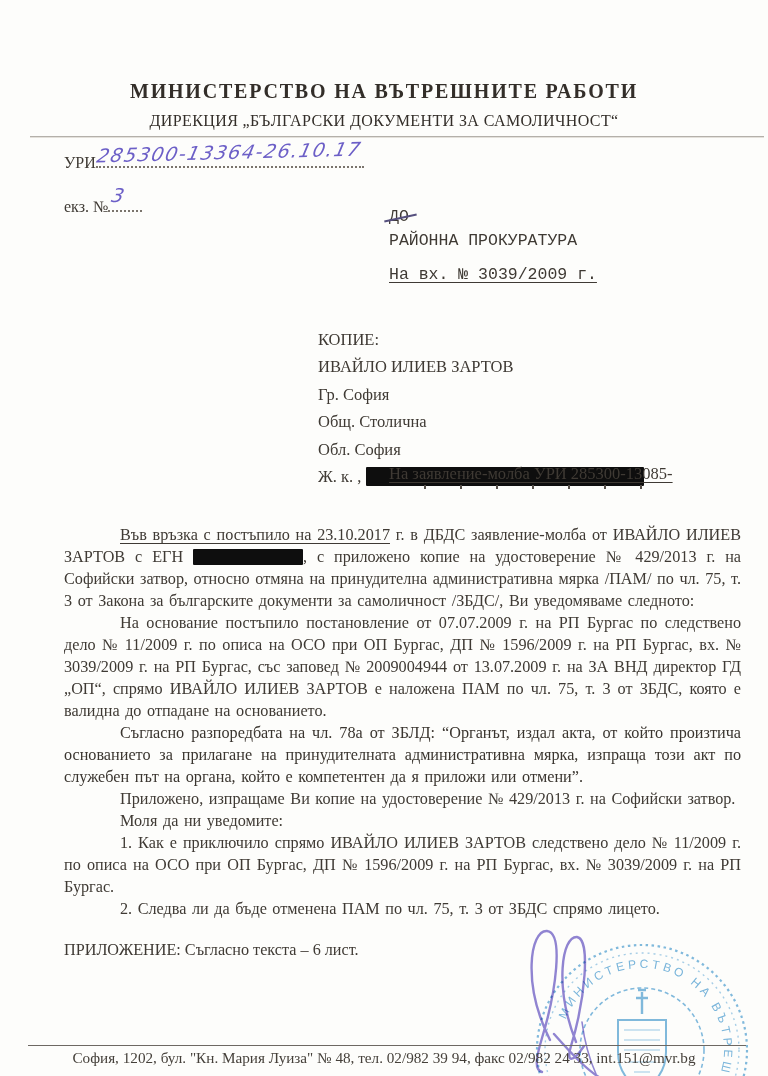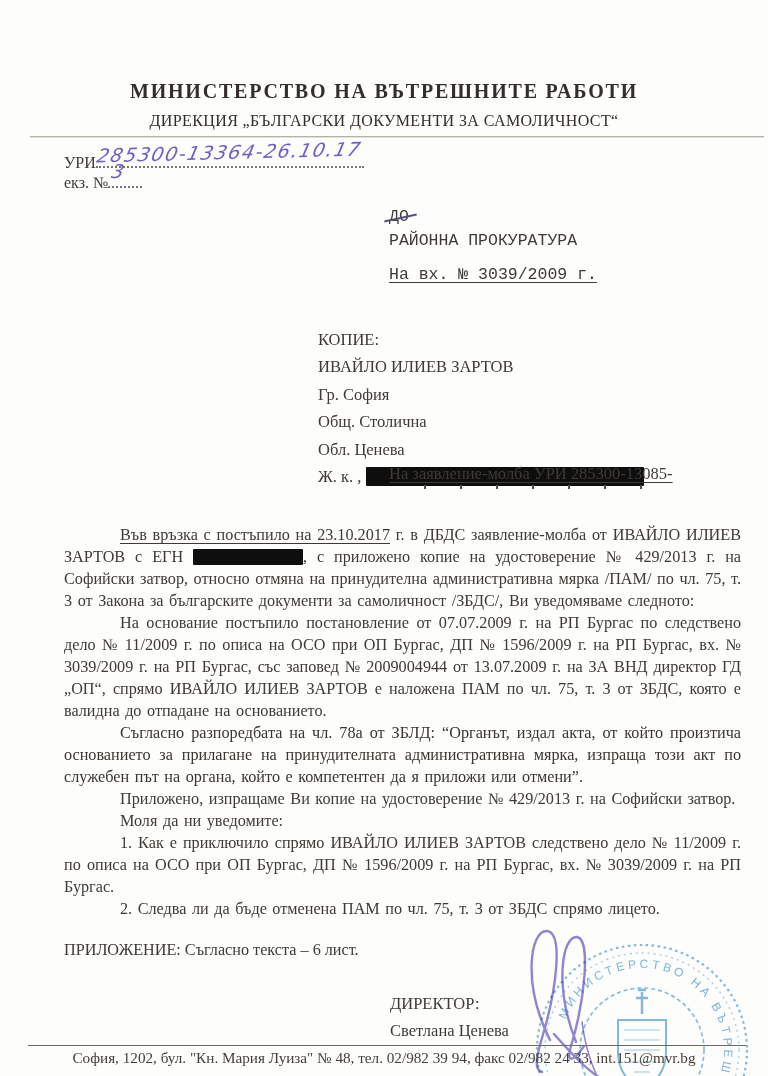--- a/index.html
+++ b/index.html
@@ -21,21 +21,21 @@
     letter-spacing:.4px;color:var(--ink-dark,#332e29);}
   .header-rule{top:136px;left:30px;width:734px;height:2px;
     border-top:1px solid #b4b0aa;border-bottom:1px solid #e4e1db;}
   
   .reg-uri{top:150px;left:64px;font-size:16px;}
   .dotted-leader{display:inline-block;width:268px;border-bottom:2px dotted #7a746c;
     position:relative;height:18px;vertical-align:baseline;}
   .handwriting{font-family:"DejaVu Sans",sans-serif;font-style:italic;color:var(--hand,#6c5fc7);}
   .uri-value{position:absolute;left:2px;top:-9px;font-size:19px;letter-spacing:1.5px;
     transform:skewX(-14deg) rotate(-1.5deg);white-space:nowrap;}
-  .reg-ekz{top:170px;left:64px;font-size:16px;}
+  .reg-ekz{top:194px;left:64px;font-size:16px;}
   .ekz-leader{display:inline-block;width:34px;border-bottom:2px dotted #7a746c;
     position:relative;height:18px;}
   .ekz-value{position:absolute;left:4px;top:-10px;font-size:19px;transform:skewX(-12deg);}
   
   .to-block{top:205px;left:389px;font-size:16.5px;line-height:23.5px;font-family:Liberation Mono, monospace;}
   .strike{position:relative;display:inline-block;}
   .strike::after{content:"";position:absolute;left:-5px;right:-8px;top:52%;height:2px;
     background:#56507e;transform:rotate(-12deg);}
   .gap-sm{height:11px;}
   .uline{text-decoration:underline;text-underline-offset:3px;}
@@ -86,21 +86,21 @@
     <div class="gap-sm"></div>
     <div class="uline">На вх. № 3039/2009 г.</div>
   </div>
 
   <div class="abs copy-block">
     <div class="copy-label">КОПИЕ:</div>
     <div>
       <div>ИВАЙЛО ИЛИЕВ ЗАРТОВ</div>
       <div>Гр. София</div>
       <div>Общ. Столична</div>
-      <div>Обл. Ценева</div>
+      <div>Обл. София</div>
       <div style="position:relative;">
         <span>Ж. к. ,</span>
         <span class="redact-bar addr-bar"></span>
         <span class="addr-remnants"></span>
       </div>
     </div>
   </div>
 
   <div class="abs subject">
     <div class="uline">На заявление-молба УРИ 285300-13085-</div>
@@ -111,24 +111,20 @@
     <p>На основание постъпило постановление от 07.07.2009 г. на РП Бургас по следствено дело № 11/2009 г. по описа на ОСО при ОП Бургас, ДП № 1596/2009 г. на РП Бургас, вх. № 3039/2009 г. на РП Бургас, със заповед № 2009004944 от 13.07.2009 г. на ЗА ВНД директор ГД „ОП“, спрямо ИВАЙЛО ИЛИЕВ ЗАРТОВ е наложена ПАМ по чл. 75, т. 3 от ЗБДС, която е валидна до отпадане на основанието.</p>
     <p class="p-bold">Съгласно разпоредбата на чл. 78а от ЗБЛД: “Органът, издал акта, от който произтича основанието за прилагане на принудителната административна мярка, изпраща този акт по служебен път на органа, който е компетентен да я приложи или отмени”.</p>
     <p>Приложено, изпращаме Ви копие на удостоверение № 429/2013 г. на Софийски затвор.</p>
     <p>Моля да ни уведомите:</p>
     <p>1. Как е приключило спрямо ИВАЙЛО ИЛИЕВ ЗАРТОВ следствено дело № 11/2009 г. по описа на ОСО при ОП Бургас, ДП № 1596/2009 г. на РП Бургас, вх. № 3039/2009 г. на РП Бургас.</p>
     <p>2. Следва ли да бъде отменена ПАМ по чл. 75, т. 3 от ЗБДС спрямо лицето.</p>
   </div>
 
   <div class="abs attachment">ПРИЛОЖЕНИЕ: Съгласно текста – 6 лист.</div>
 
-  <div class="abs sig-block">
-    <div>ДИРЕКТОР:</div>
-    <div>Светлана Ценева</div>
-  </div>
 
   <svg class="abs signature-svg" viewBox="0 0 170 160">
     <g fill="none" stroke="#8578cd" stroke-width="2.4" stroke-linecap="round" opacity="0.9">
       <path d="M58,118 C30,62 38,8 55,9 C72,11 64,70 50,116 C44,136 42,148 50,150"></path>
       <path d="M84,120 C62,64 70,14 85,15 C99,17 93,78 79,124 C74,140 80,142 92,124"></path>
       <path d="M62,112 C78,130 96,150 112,158"></path>
       <path d="M90,100 C92,116 96,134 104,152" stroke-width="1.6"></path>
     </g>
   </svg>
 

